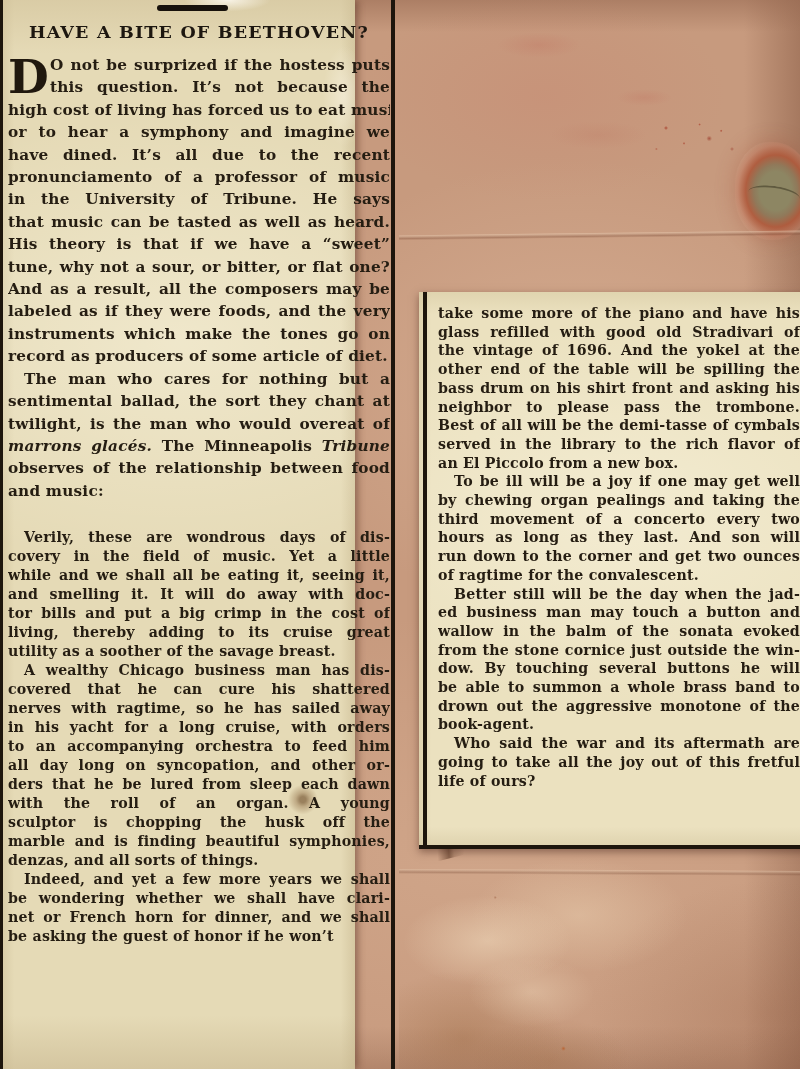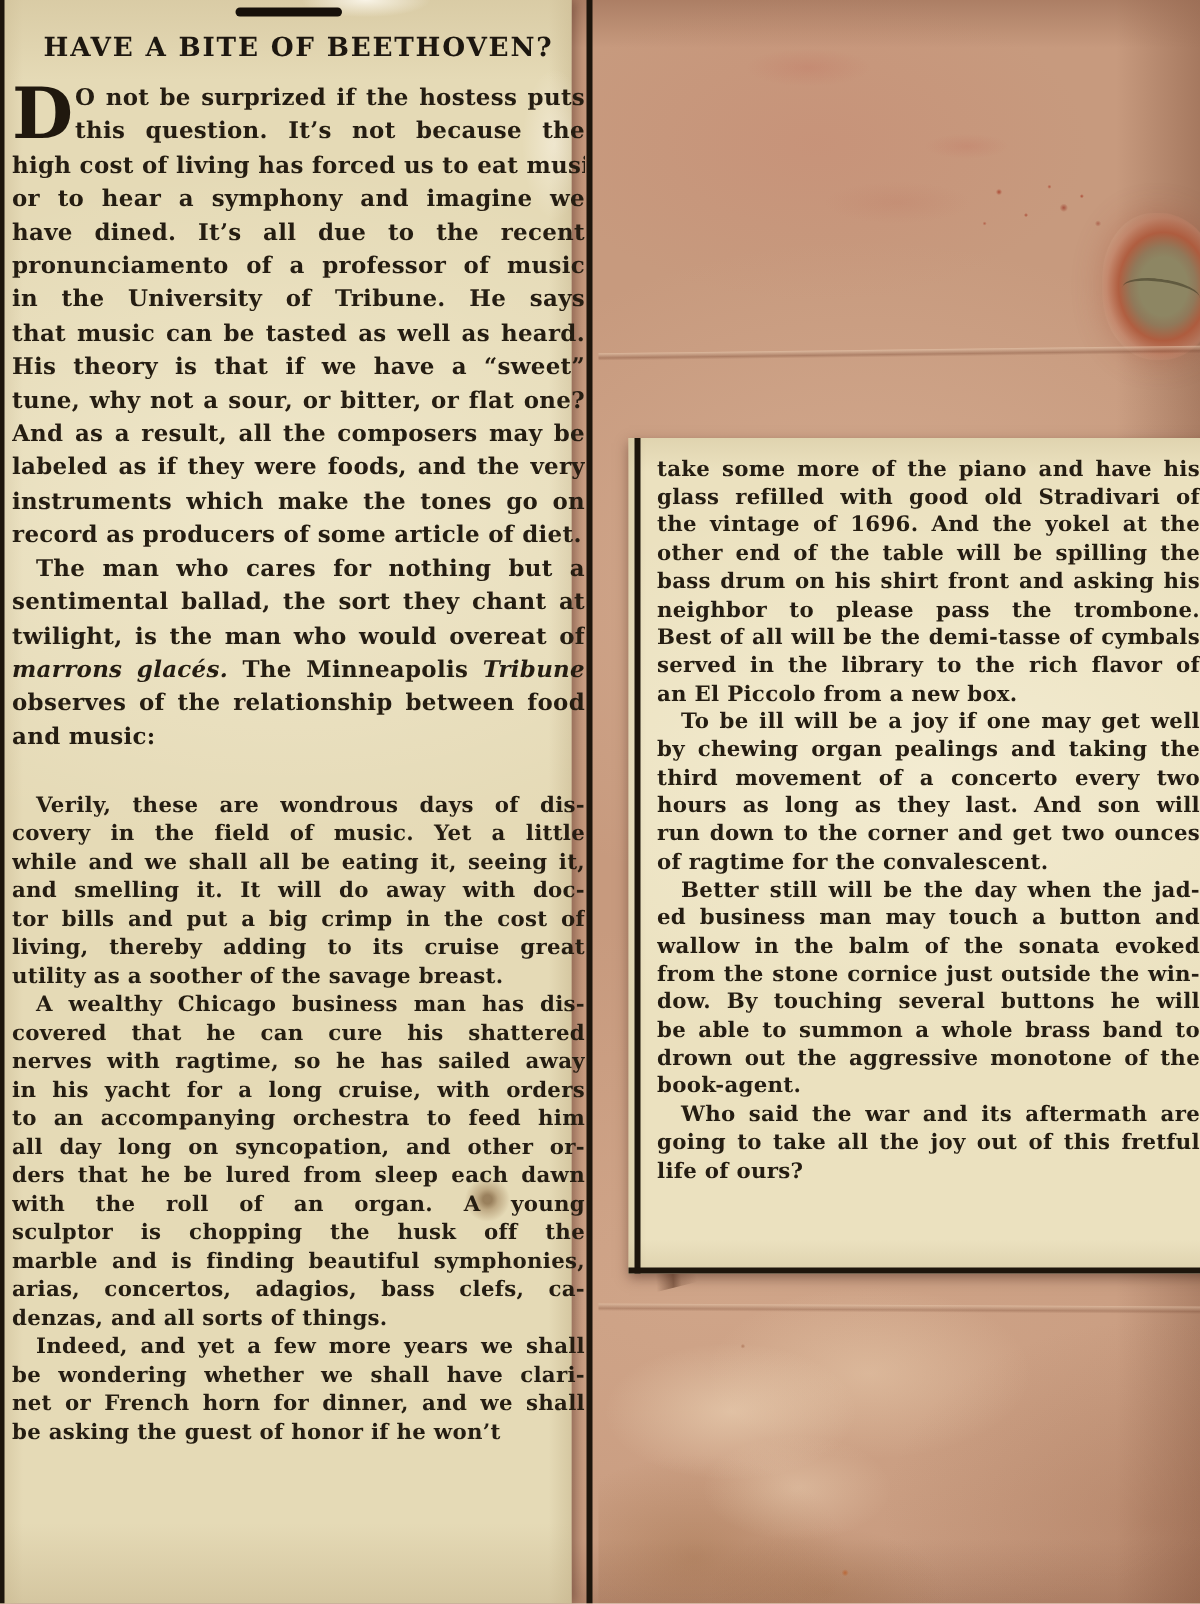--- a/index.html
+++ b/index.html
@@ -62,21 +62,21 @@
   .clip{position:absolute;color:#251d12;font-weight:700;}
   .left-clip{left:0;top:0;width:355px;height:1069px;
       background-color:#e5dab6;
       background-image:
         radial-gradient(ellipse 60px 16px at 64% 0%, rgba(252,248,238,0.9), transparent 72%),
         radial-gradient(ellipse 30px 70px at 97% 9%, rgba(250,244,230,0.55), transparent 72%),
         radial-gradient(circle 5px at 85.3% 74.8%, rgba(92,55,20,0.55) 0 3px, rgba(120,80,40,0.35) 7px, transparent 15px),
         radial-gradient(ellipse 500px 320px at 50% 32%, rgba(255,251,234,0.4), transparent 72%),
         linear-gradient(180deg, rgba(208,192,152,0.55), rgba(0,0,0,0) 5%, rgba(0,0,0,0) 95%, rgba(196,178,138,0.5)),
         linear-gradient(90deg, rgba(200,184,144,0.5), rgba(0,0,0,0) 4%, rgba(0,0,0,0) 96%, rgba(200,184,144,0.55));
-      box-shadow:3px 0 7px rgba(70,35,25,0.45);padding-left:26px;}
+      box-shadow:3px 0 7px rgba(70,35,25,0.45);}
   .right-clip{left:419px;top:292px;width:401px;height:557px;
       background-color:#ebe1bf;
       background-image:
         radial-gradient(ellipse 420px 260px at 50% 40%, rgba(255,251,236,0.4), transparent 75%),
         linear-gradient(180deg, rgba(210,196,156,0.45), rgba(0,0,0,0) 4%, rgba(0,0,0,0) 96%, rgba(200,184,144,0.4)),
         linear-gradient(90deg, rgba(204,188,148,0.4), rgba(0,0,0,0) 3%, rgba(0,0,0,0) 97%, rgba(204,188,148,0.45));
       box-shadow:0 3px 8px rgba(70,35,25,0.5);}
 
   .rule-v{position:absolute;top:0;bottom:0;background:#1d150c;}
   .rule-left{left:0;width:3px;}
@@ -167,21 +167,20 @@
           <div class="ln ind">A wealthy Chicago business man has dis-</div>
           <div class="ln">covered that he can cure his shattered</div>
           <div class="ln">nerves with ragtime, so he has sailed away</div>
           <div class="ln">in his yacht for a long cruise, with orders</div>
           <div class="ln">to an accompanying orchestra to feed him</div>
           <div class="ln">all day long on syncopation, and other or-</div>
           <div class="ln">ders that he be lured from sleep each dawn</div>
           <div class="ln">with the roll of an organ.  A young</div>
           <div class="ln">sculptor is chopping the husk off the</div>
           <div class="ln">marble and is finding beautiful symphonies,</div>
-          <div class="ln">arias, concertos, adagios, bass clefs, ca-</div>
           <div class="ln last">denzas, and all sorts of things.</div>
         </div>
         <div class="para quote">
           <div class="ln ind">Indeed, and yet a few more years we shall</div>
           <div class="ln">be wondering whether we shall have clari-</div>
           <div class="ln">net or French horn for dinner, and we shall</div>
           <div class="ln last">be asking the guest of honor if he won’t</div>
         </div>
       </div>
   </section>

